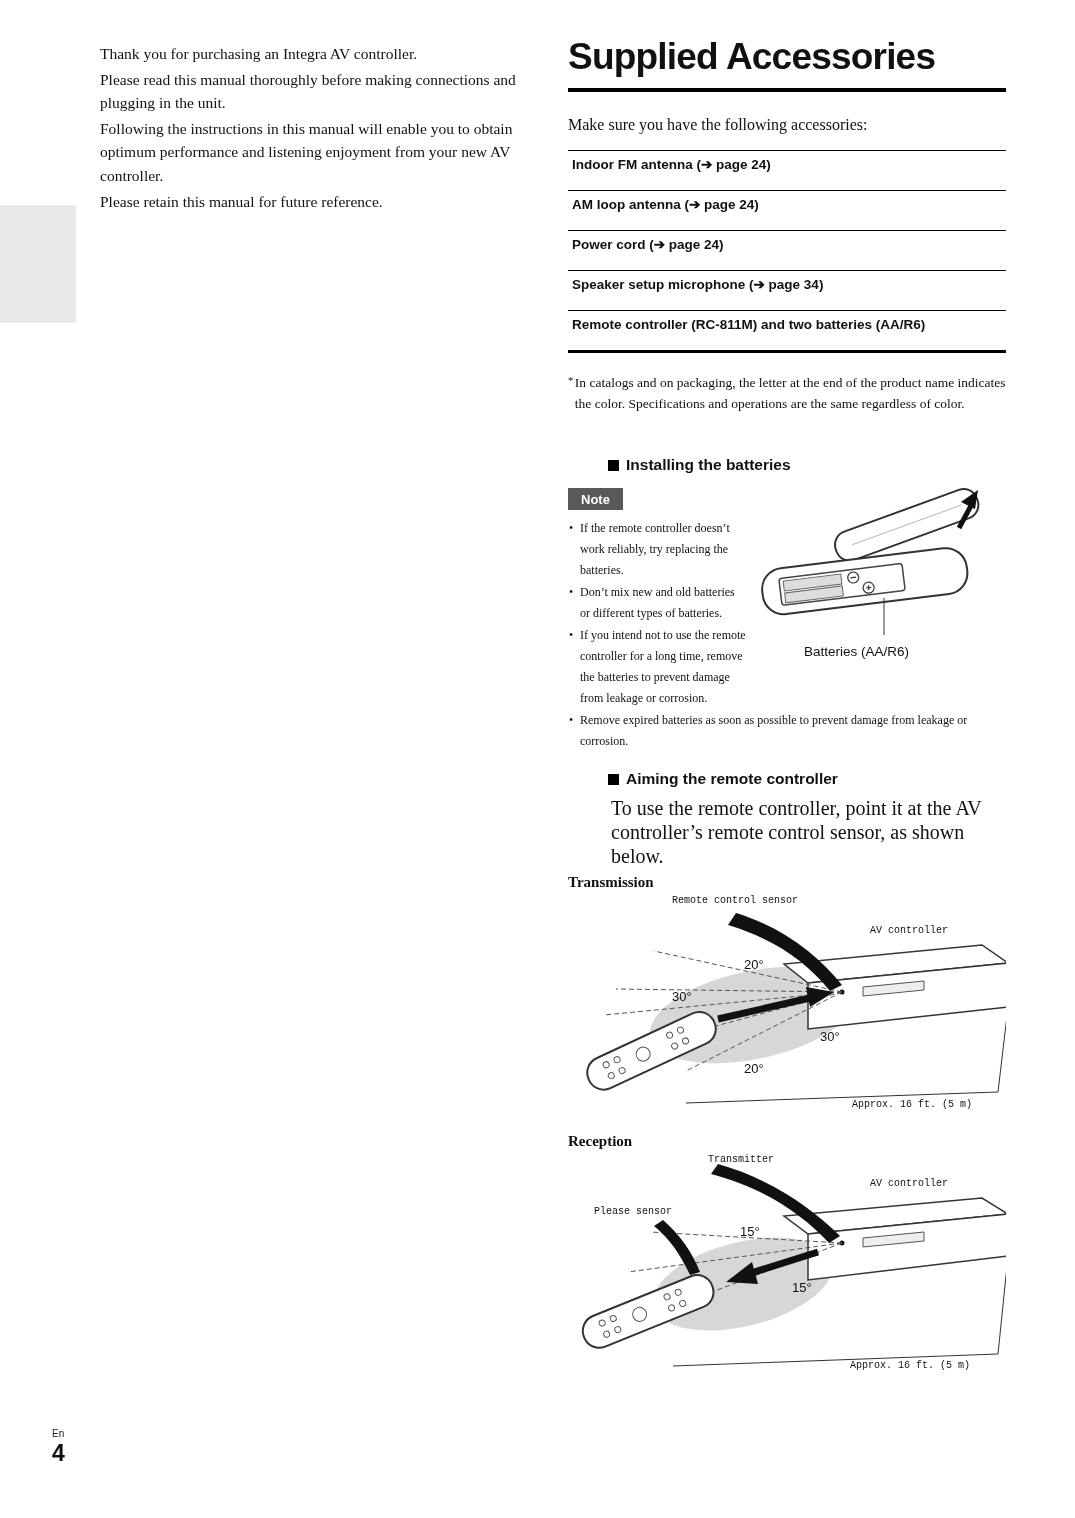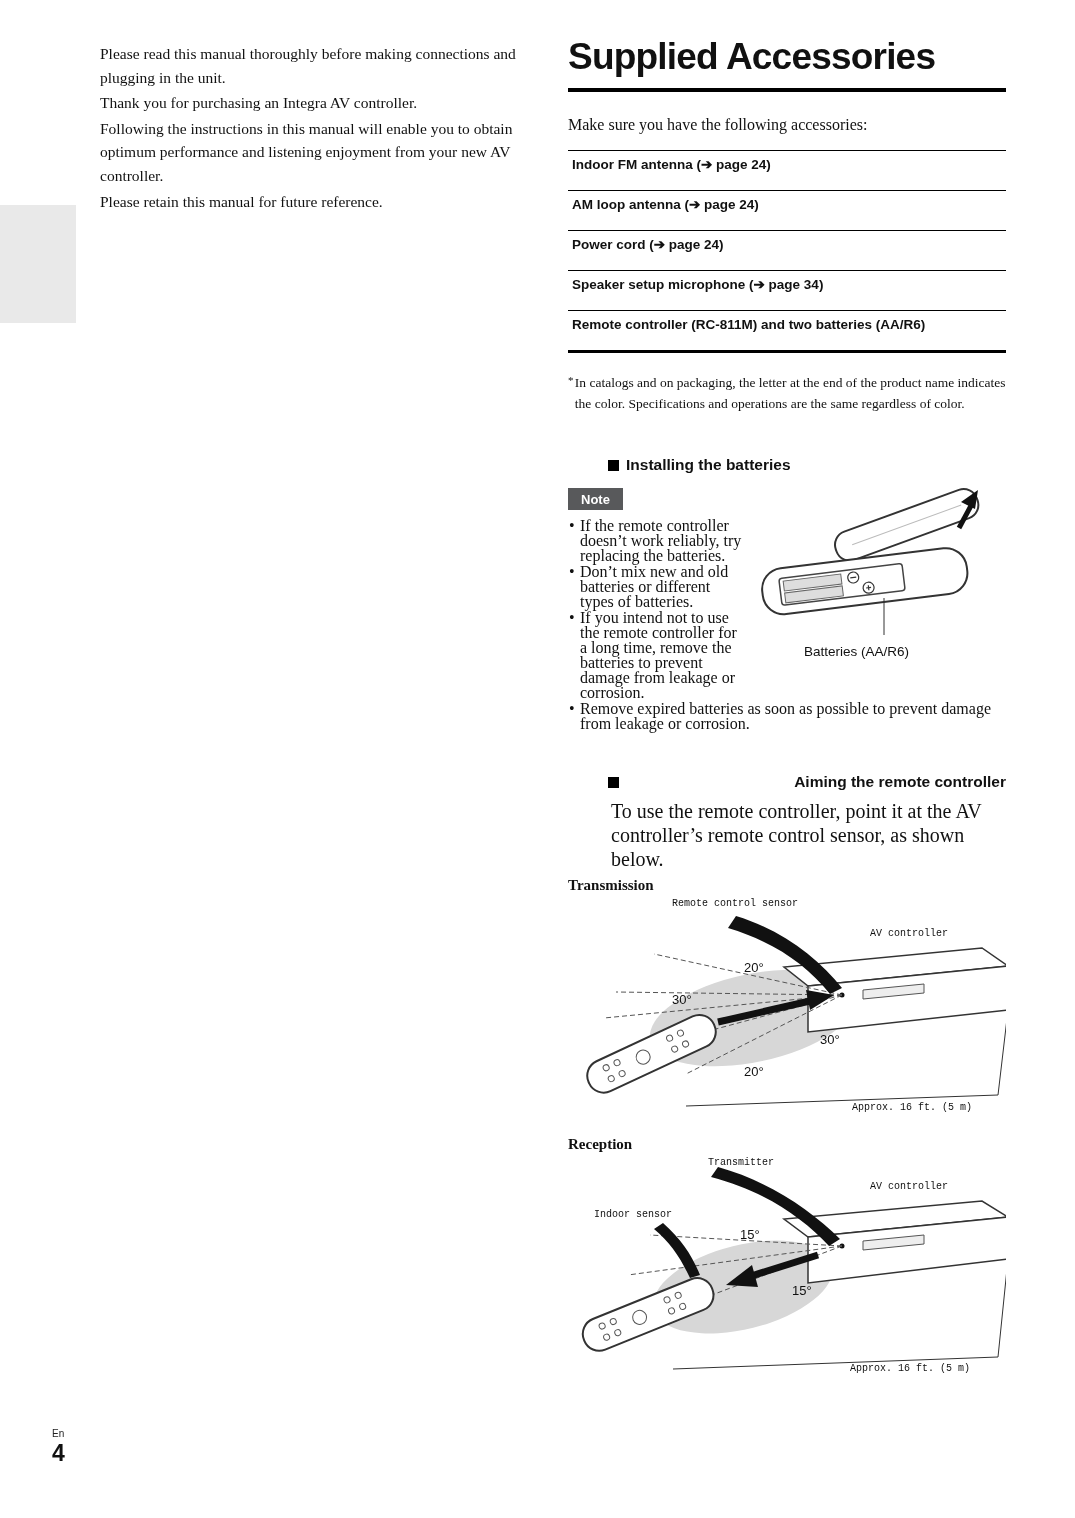--- a/index.html
+++ b/index.html
@@ -31,48 +31,48 @@
   .acc-row { padding:5px 4px 16px; border-bottom:1px solid #000; line-height:18px; }
   .acc-row:last-child { border-bottom:none; }
 
   .footnote { display:flex; margin-top:20px; font-size:13.5px; line-height:20.5px; }
   .footnote .marker { width:13px; font-size:11px; position:relative; top:-3px; }
 
   .sec-head { display:flex; align-items:center; gap:7px; font-family:"Liberation Sans", sans-serif;
               font-weight:bold; font-size:15.5px;padding-left:40px; }
   .sq { width:11px; height:11px; background:#000; flex:0 0 auto; }
   .head-batteries { margin-top:42px; }
-  .head-aiming { margin-top:42px; clear:both;justify-content:space-between; }
+  .head-aiming { margin-top:18px; clear:both; }
 
   .batteries-body { margin-top:14px; }
   .battery-fig { float:right; width:250px; margin:0 0 38px 10px; }
   .battery-fig .cap { font-family:"Liberation Sans", sans-serif; font-size:13.5px; margin-left:48px; margin-top:2px; }
   .note-badge { display:inline-block; background:#58595b; color:#fff; font-family:"Liberation Sans", sans-serif;
                 font-weight:bold; font-size:13px; padding:4px 13px 3px; }
-  .bullets { margin-top:8px; font-size:16px; line-height:15px; }
+  .bullets { margin-top:8px; font-size:12px; line-height:21px; }
   .bullets li { list-style:none; position:relative; padding-left:12px; margin-bottom:1px; }
   .bullets li::before { content:"\2022"; position:absolute; left:1px; }
 
   .aiming-intro { margin-top:8px; font-size:20px; line-height:24px;margin-left:43px; }
   .mode-label { margin-top:6px; font-size:15px; font-weight:bold; }
 
   .diagram { position:relative; width:438px; margin-top:4px; }
   .diagram .lbl { position:absolute; font-family:Liberation Mono, monospace; font-size:10px; white-space:nowrap; }
   .diagram .ang { position:absolute; font-family:"Liberation Sans", sans-serif; font-size:13px; white-space:nowrap; }
 </style>
 </head>
 <body>
 
 <div class="page">
 
   <div class="gray-tab"></div>
 
   <div class="intro">
+    <p>Thank you for purchasing an Integra AV controller.</p>
     <p>Please read this manual thoroughly before making connections and plugging in the unit.</p>
-    <p>Thank you for purchasing an Integra AV controller.</p>
     <p>Following the instructions in this manual will enable you to obtain optimum performance and listening enjoyment from your new AV controller.</p>
     <p class="gap">Please retain this manual for future reference.</p>
   </div>
 
   <div class="right-col">
 
     <div class="doc-title">Supplied Accessories</div>
     <div class="title-rule"></div>
 
     <div class="make-sure">Make sure you have the following accessories:</div>
@@ -228,21 +228,21 @@
           <circle cx="104" cy="10" r="3" fill="none" stroke="#555"></circle>
           <circle cx="92" cy="22" r="3" fill="none" stroke="#555"></circle>
           <circle cx="104" cy="22" r="3" fill="none" stroke="#555"></circle>
         </g>
 
         <line x1="105" y1="212" x2="430" y2="200" stroke="#333" stroke-width="1"></line>
         <line x1="430" y1="200" x2="440" y2="102" stroke="#333" stroke-width="1"></line>
       </svg>
       <div class="lbl" style="left:140px; top:0;">Transmitter</div>
       <div class="lbl" style="left:302px; top:24px;">AV controller</div>
-      <div class="lbl" style="left:26px; top:52px;">Indoor sensor</div>
+      <div class="lbl" style="left:26px; top:52px;">Please sensor</div>
       <div class="ang" style="left:172px; top:70px;">15°</div>
       <div class="ang" style="left:224px; top:126px;">15°</div>
       <div class="lbl" style="left:282px; top:206px;">Approx. 16 ft. (5 m)</div>
     </div>
 
   </div>
 
   <div class="footer">
     <div class="lang">En</div>
     <div class="num">4</div>

